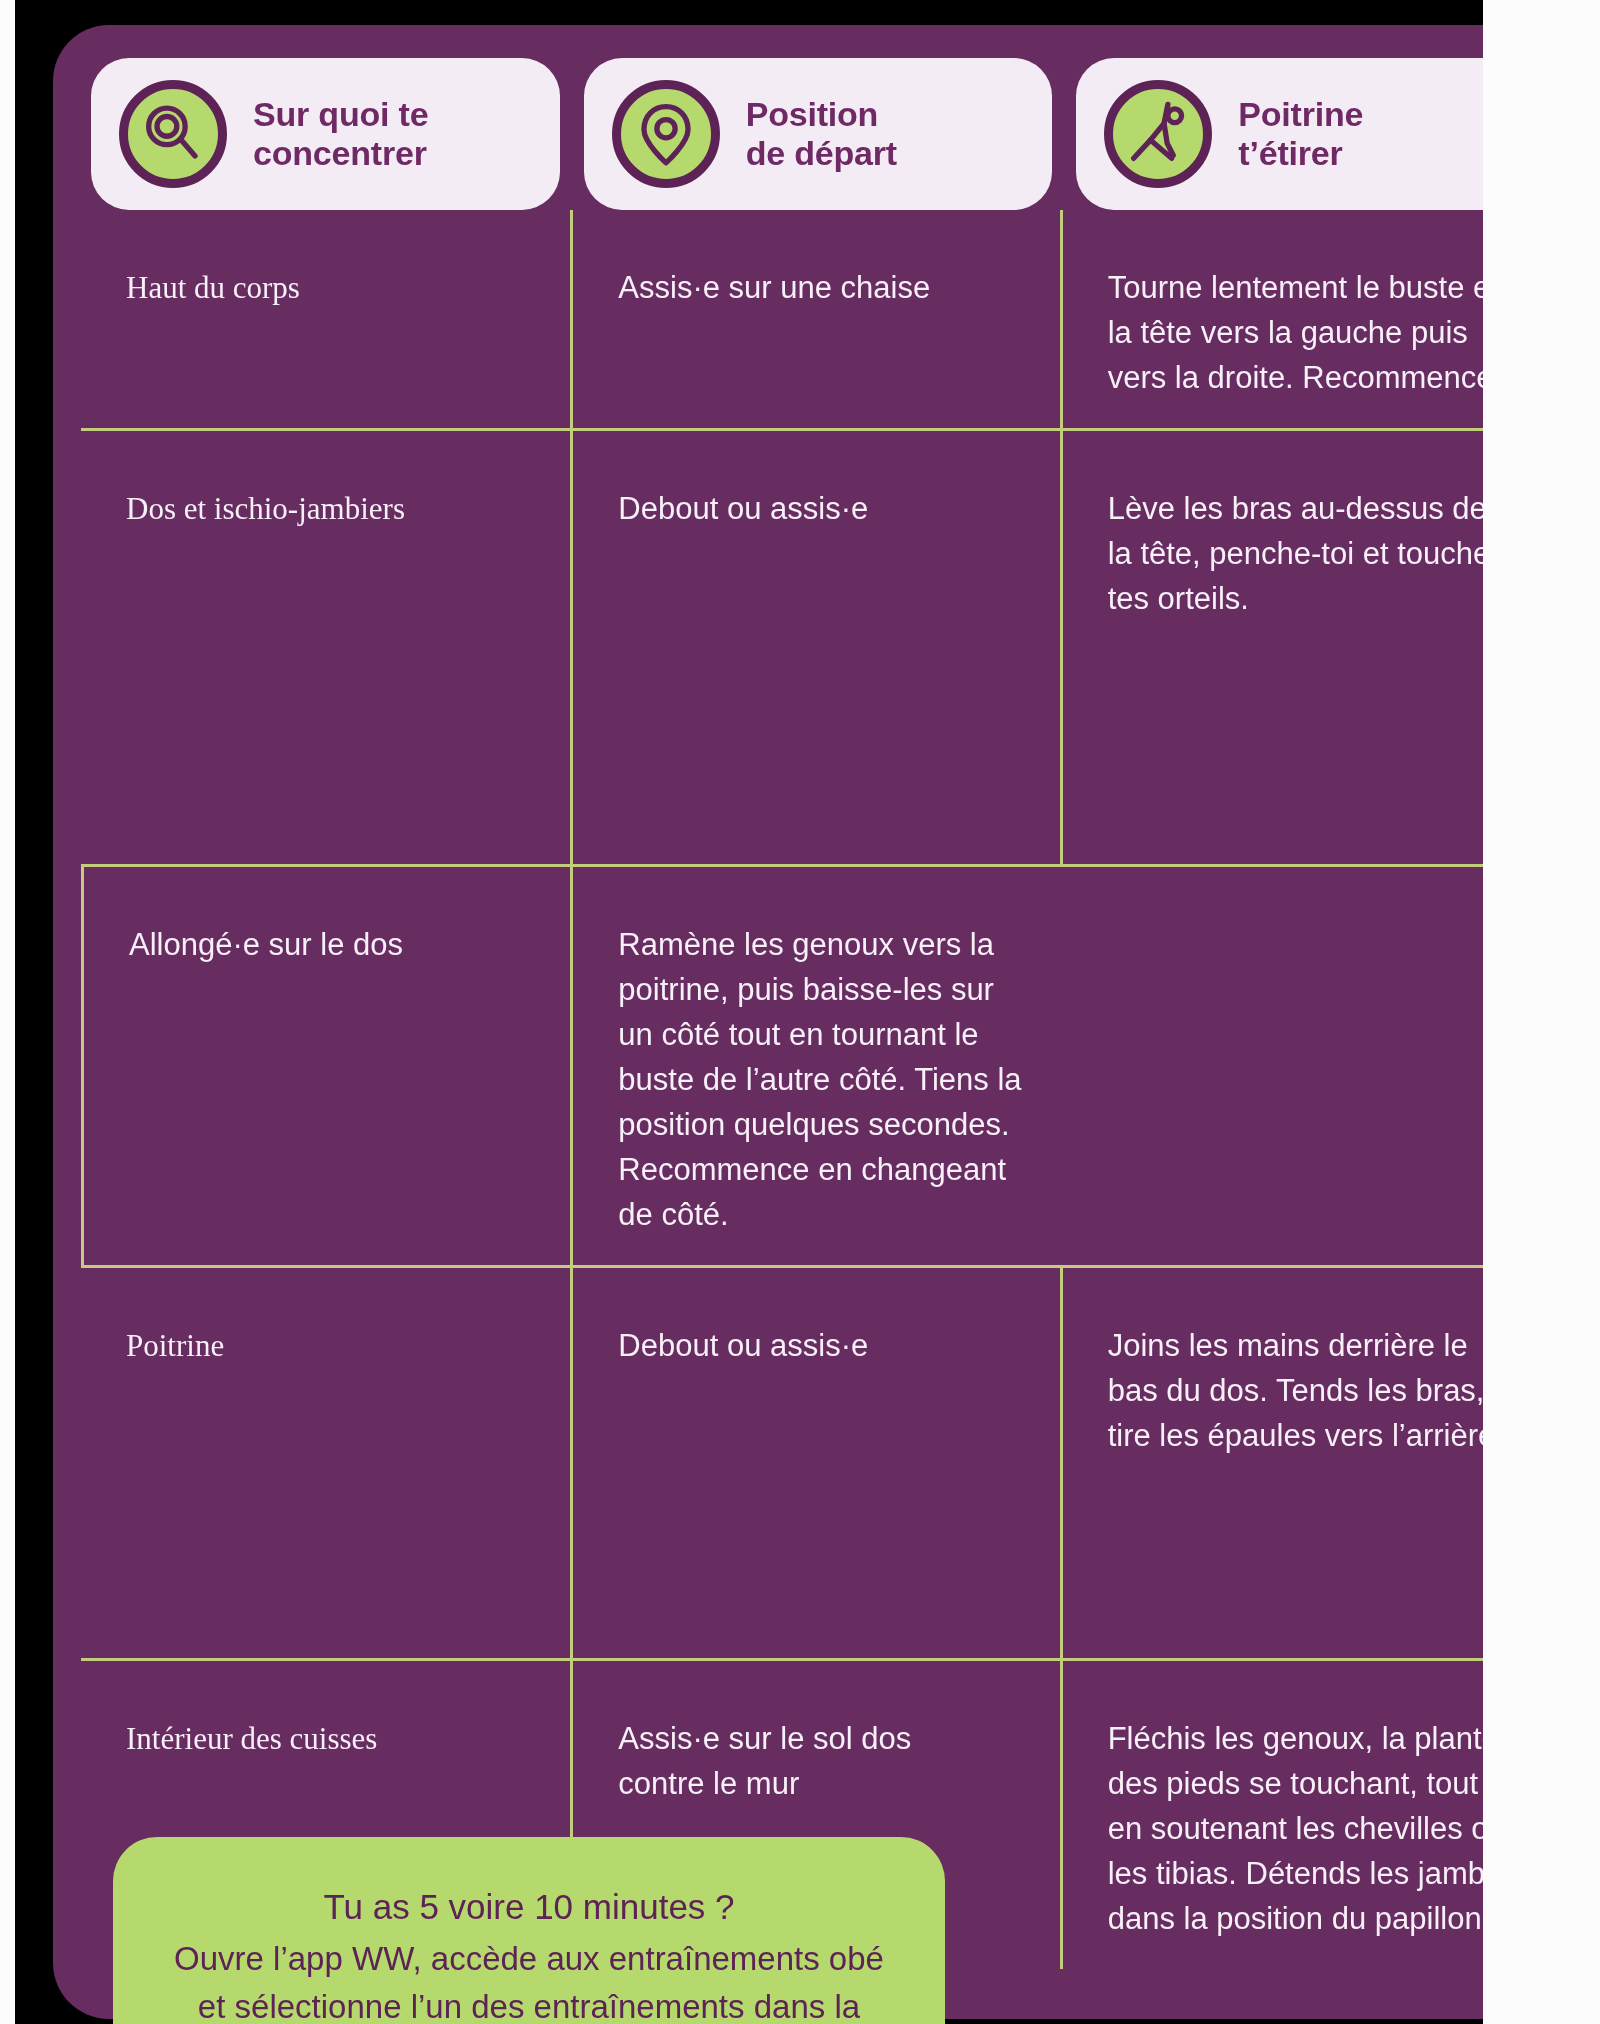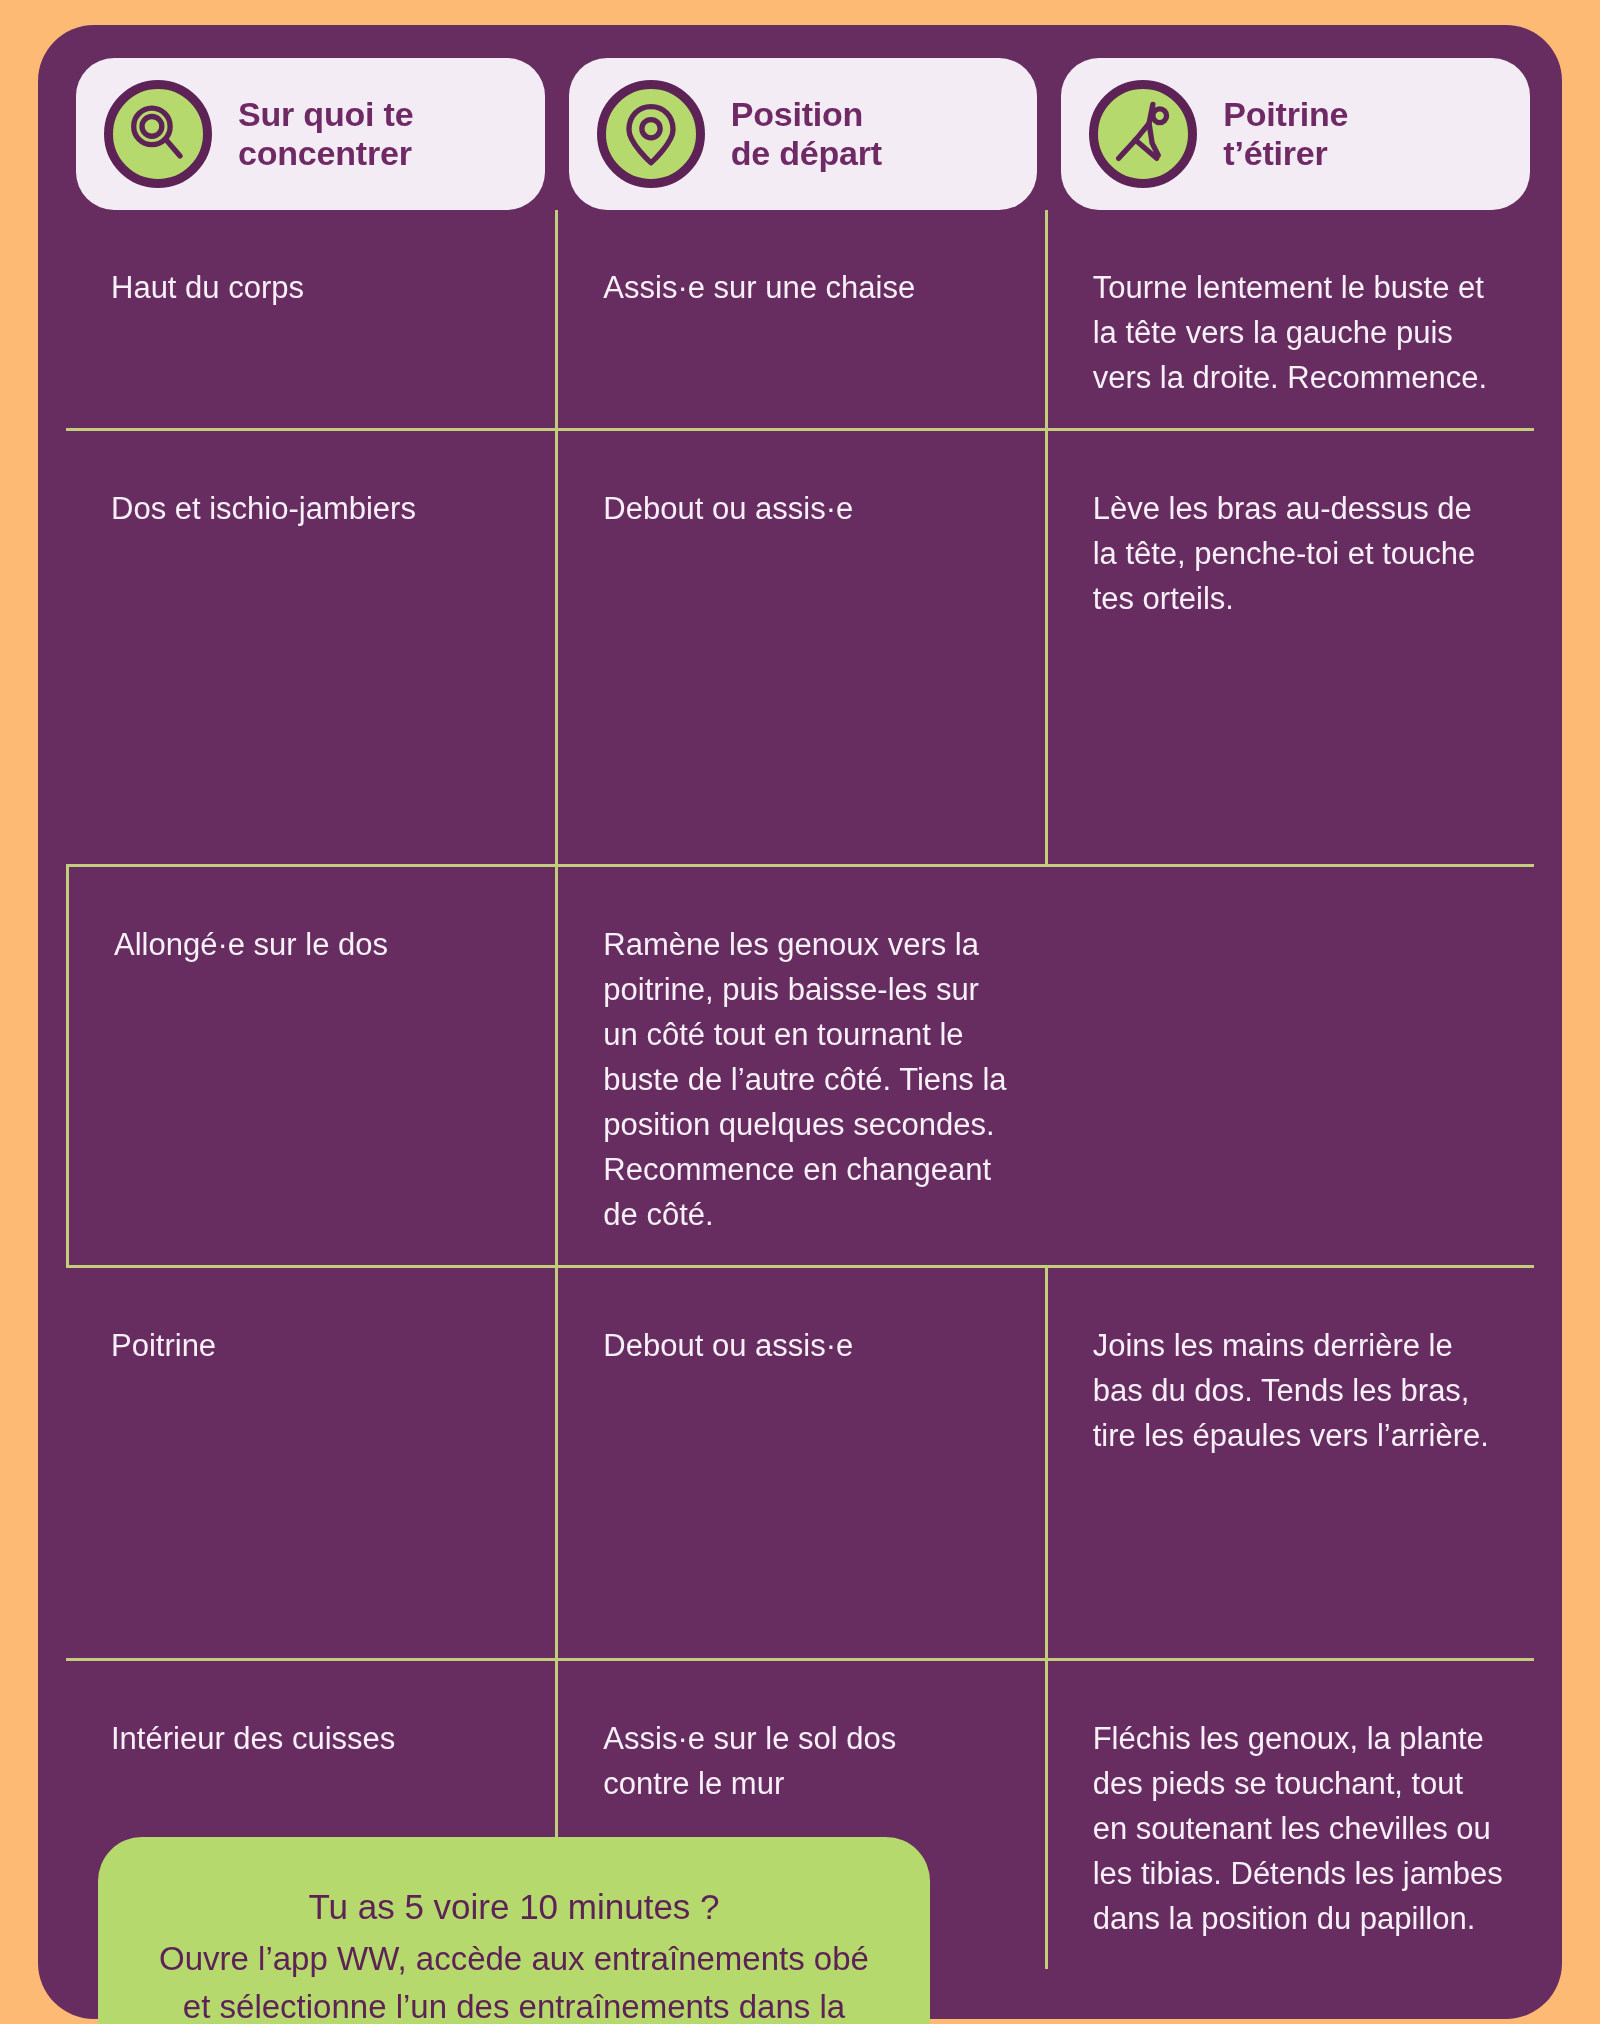--- a/index.html
+++ b/index.html
@@ -3,24 +3,25 @@
 <meta charset="utf-8">
 <style>
   html, body { margin: 0; padding: 0; }
   body {
     width: 1600px;
     background: #fdfcfd;
     font-family: "Liberation Sans", sans-serif;
   }
   .page {
     position: relative;
-    width: 1600px;
+    width: 1468px;
     height: 2024px;
     overflow: hidden;
-    background: #fdba74;
+    background: #000000;
+    margin-left: 15px;
   }
   .card {
     position: absolute;
     left: 38px;
     top: 25px;
     width: 1524px;
     min-height: 1740px;
     background: #672d61;
     border-radius: 56px;
     box-sizing: border-box;
@@ -82,21 +83,21 @@
   }
   .trow:nth-of-type(1) .cell { padding-top: 57px; }
   .cell.c2, .cell.c3 { border-left: 3px solid #c2ce7c; }
   .cell p {
     margin: 0;
     color: #f8f0f8;
     font-size: 31px;
     line-height: 45px;
     font-weight: 400;
   }
-  .cell.c1 p { max-width: 400px; }
+  .cell.c1 p { max-width: 400px; font-family: Liberation Serif, serif; }
   .cell.c2 p { max-width: 370px; }
   .cell.c3 p { max-width: 425px; }
   
   .callout {
     position: absolute;
     left: 60px;
     bottom: -232px;
     width: 832px;
     min-height: 414px;
     background: #b5d96c;

